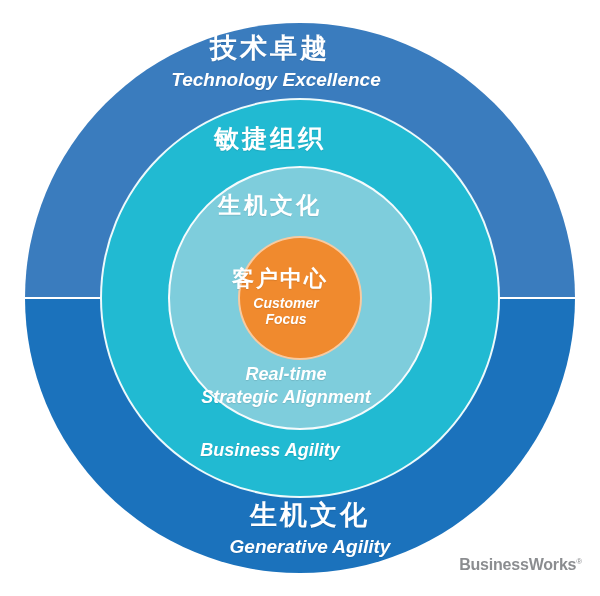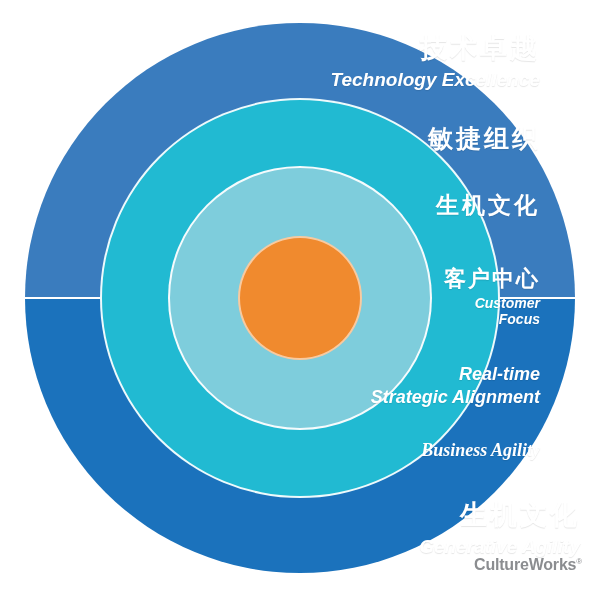--- a/index.html
+++ b/index.html
@@ -72,21 +72,21 @@
     height: 124px;
     background: var(--orange);
     border: 2px solid rgba(255,255,255,0.55);
   }
 
   
   .label-block {
     position: absolute;
     left: 0;
     width: 540px;
-    text-align: right;
+    text-align: center;
     color: #ffffff;
     line-height: 1.18;
     pointer-events: none;
     text-shadow: 0 1px 1px rgba(0,0,0,0.10);
   }
   .cn {
     font-weight: bold;
     letter-spacing: 3px;
   }
   .en {
@@ -111,21 +111,21 @@
   #label-core { top: 266px; }
   #label-core .cn { font-size: 22px; letter-spacing: 2px; margin-left: 20px; }
   #label-core .en { font-size: 14px; margin-top: 3px; line-height: 1.15; margin-left: 32px; }
 
   
   #label-strategic-alignment { top: 363px; }
   #label-strategic-alignment .en { font-size: 18px; line-height: 1.25; margin-left: 32px; }
 
   
   #label-business-agility { top: 440px; }
-  #label-business-agility .en { font-size: 18px; font-family: Liberation Serif, serif; }
+  #label-business-agility .en { font-size: 18px; }
 
   
   #label-generative-culture { top: 500px; padding-left: 40px; }
   #label-generative-culture .cn { font-size: 27px; }
   #label-generative-culture .en { font-size: 19px; margin-top: 4px; }
 
   
   #brand-logo {
     position: absolute;
     right: 18px;
@@ -186,16 +186,16 @@
   <div class="label-block" id="label-business-agility">
     <div class="en">Business Agility</div>
   </div>
 
   <div class="label-block" id="label-generative-culture">
     <div class="cn">生机文化</div>
     <div class="en">Generative Agility</div>
   </div>
 
   <div id="brand-logo" style="color: rgb(139, 141, 144);">
-    <span class="lg-bold">Culture</span><span class="lg-reg">Works</span><span class="lg-mark">®</span>
+    <span class="lg-bold">Business</span><span class="lg-reg">Works</span><span class="lg-mark">®</span>
   </div>
 
 </div>
 
 </body></html>

